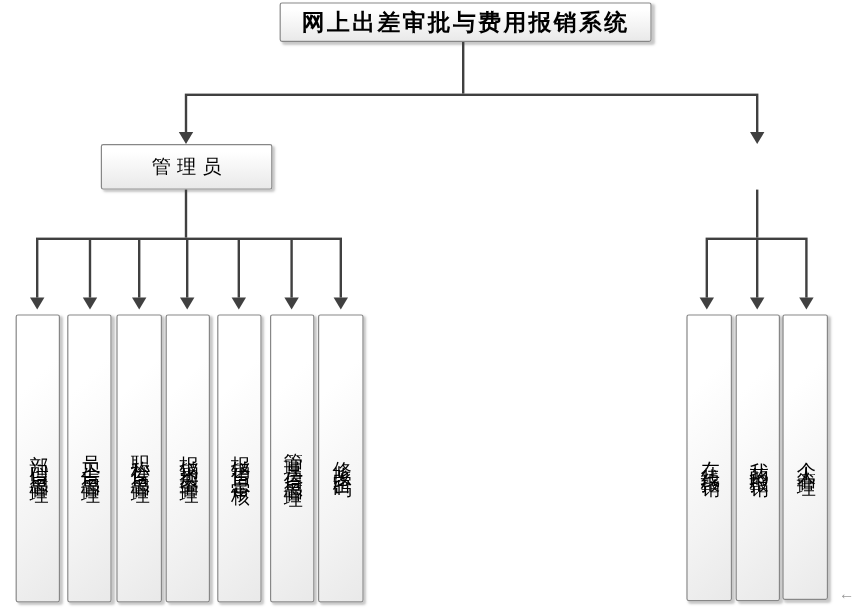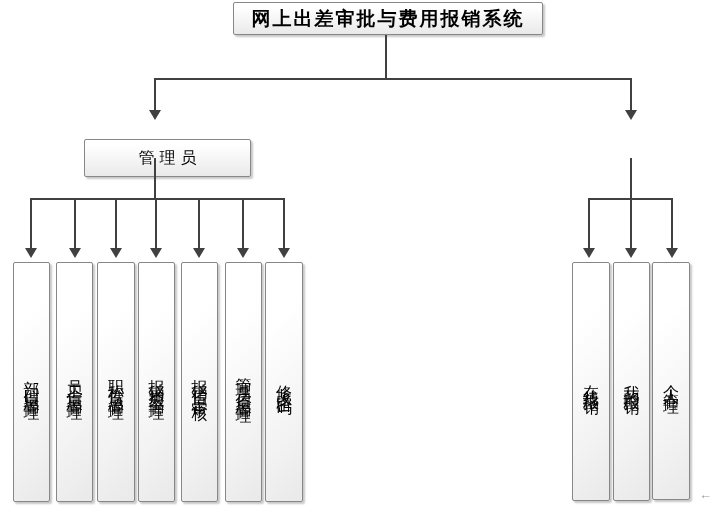--- a/index.html
+++ b/index.html
@@ -83,21 +83,21 @@
   </div>
 
   <div class="vline" style="left:385px; top:35px; height:43px;"></div>
   <div class="hline" style="left:154px; top:78px; width:478px;"></div>
 
   <div class="vline" style="left:154px; top:80px; height:30px;"></div>
   <div class="arrow" style="left:149px; top:110px;"></div>
   <div class="vline" style="left:630px; top:80px; height:30px;"></div>
   <div class="arrow" style="left:625px; top:110px;"></div>
 
-  <div class="box" style="left:84px; top:120px; width:167px; height:38px;margin-top:19px;">
+  <div class="box" style="left:84px; top:120px; width:143px; height:38px;">
     <span class="branch-label">管理员</span>
   </div>
 
 
   <div class="vline" style="left:154px; top:158px; height:40px;"></div>
   <div class="hline" style="left:30px; top:198px; width:255px;"></div>
 
   <div class="vline" style="left:30px;  top:200px; height:48px;"></div>
   <div class="arrow" style="left:25px;  top:248px;"></div>
   <div class="vline" style="left:74px;  top:200px; height:48px;"></div>

